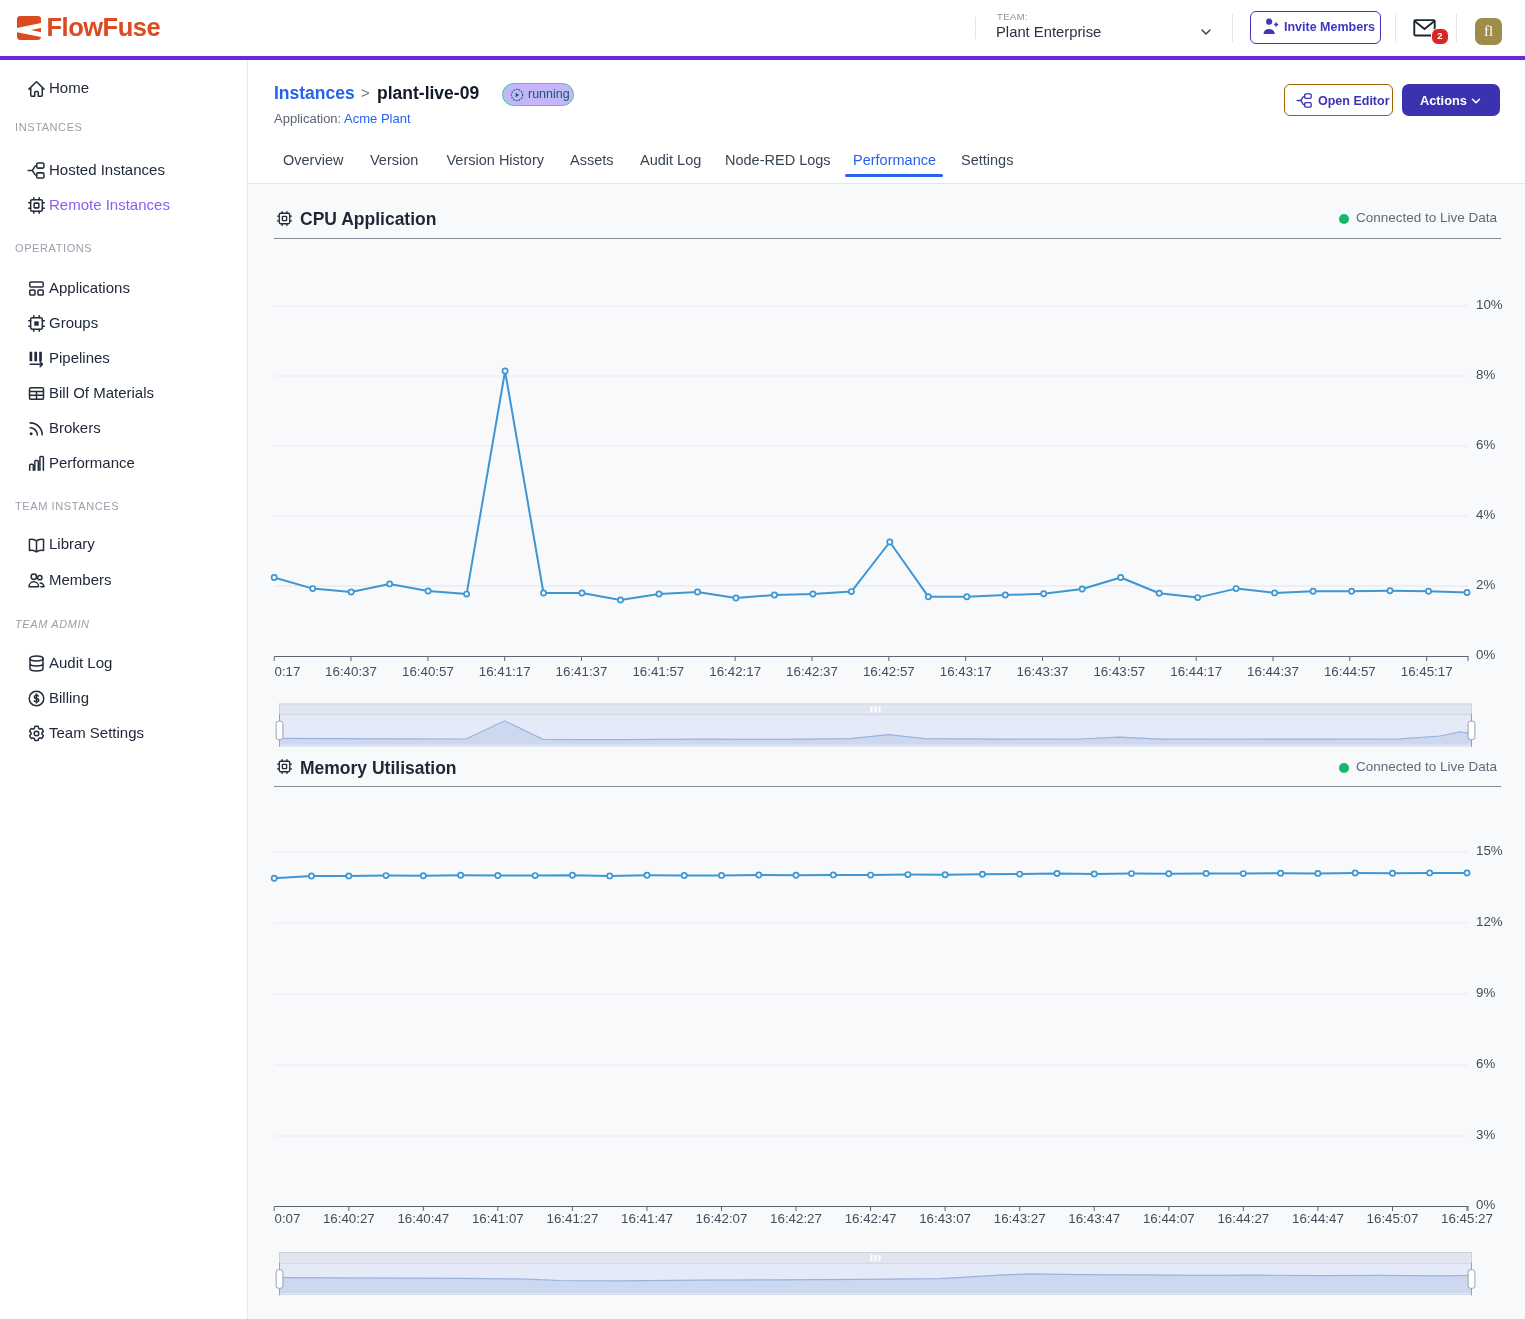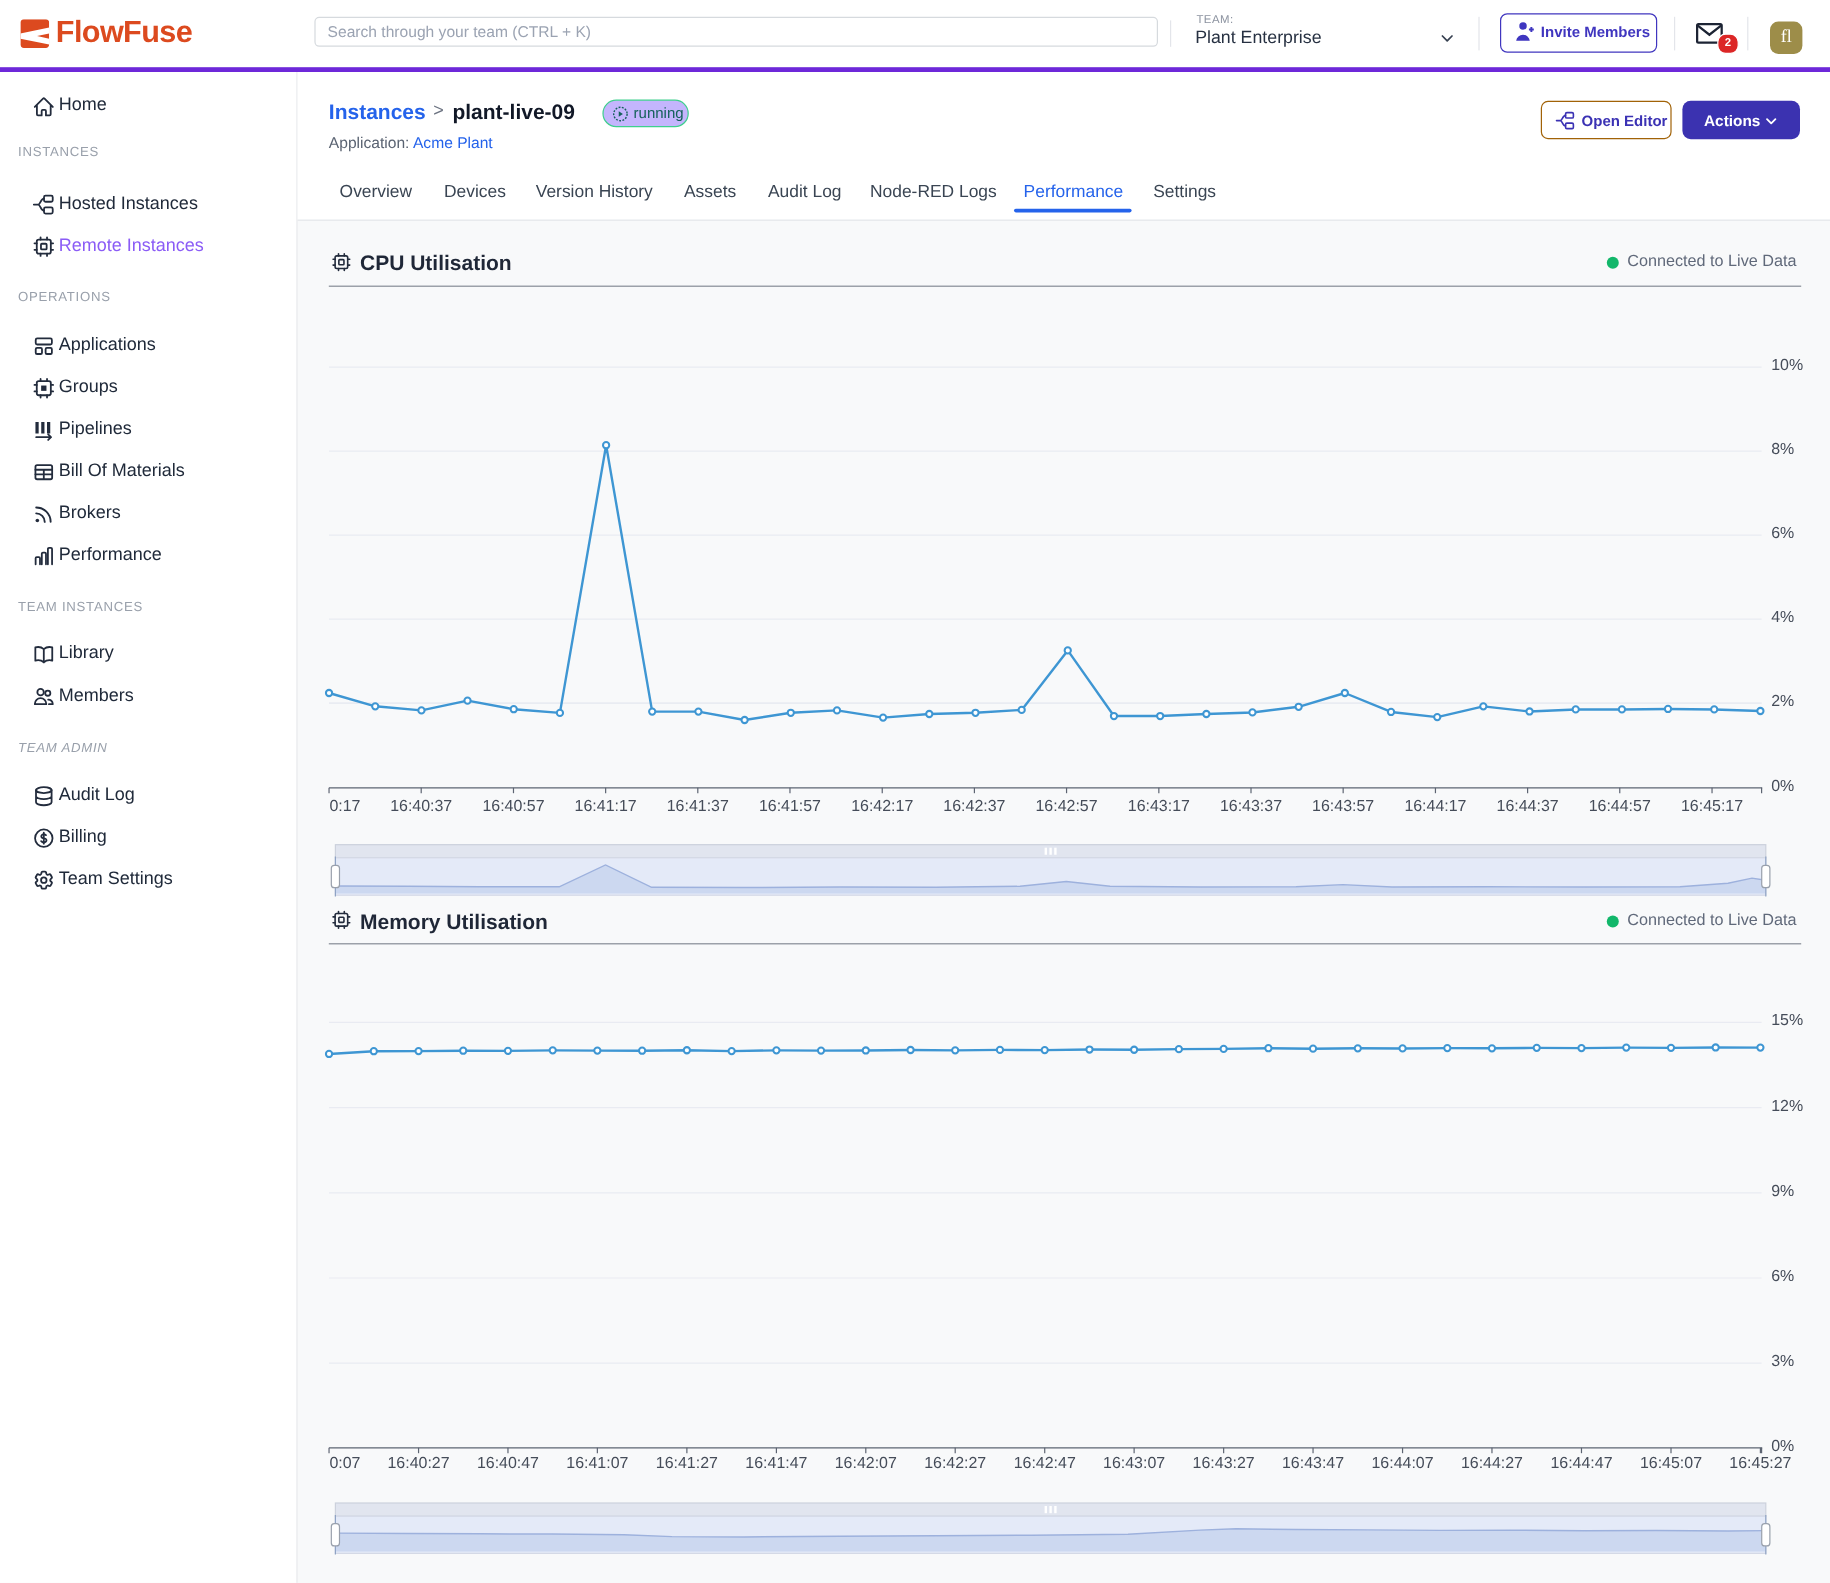--- a/index.html
+++ b/index.html
@@ -109,35 +109,35 @@
     </svg>
   <div style="position:absolute;left:33px;top:9px;font-size:12.5px;font-weight:700;color:#3b32b4;white-space:nowrap">Open Editor</div>
 </div>
 <div style="position:absolute;left:1402px;top:84px;width:98px;height:32px;border-radius:7px;background:#3b32b0">
   <div style="position:absolute;left:18px;top:9px;font-size:12.8px;font-weight:700;color:#fff;white-space:nowrap">Actions</div>
   <svg style="position:absolute;left:67px;top:10px" width="14" height="14" viewBox="0 0 24 24" fill="none" stroke="#fff" stroke-width="2.6" stroke-linecap="round" stroke-linejoin="round">
       <path d="m6 9 6 6 6-6"></path>
     </svg>
 </div>
 <div style="position:absolute;left:283px;top:152px;font-size:14.5px;color:#3a4553">Overview</div>
-<div style="position:absolute;left:370px;top:152px;font-size:14.5px;color:#3a4553">Devices</div>
+<div style="position:absolute;left:370px;top:152px;font-size:14.5px;color:#3a4553">Version</div>
 <div style="position:absolute;left:446.5px;top:152px;font-size:14.5px;color:#3a4553">Version History</div>
 <div style="position:absolute;left:570px;top:152px;font-size:14.5px;color:#3a4553">Assets</div>
 <div style="position:absolute;left:640px;top:152px;font-size:14.5px;color:#3a4553">Audit Log</div>
 <div style="position:absolute;left:725px;top:152px;font-size:14.5px;color:#3a4553">Node-RED Logs</div>
 <div style="position:absolute;left:853px;top:152px;font-size:14.5px;color:#2563eb">Performance</div>
 <div style="position:absolute;left:961px;top:152px;font-size:14.5px;color:#3a4553">Settings</div>
 <div style="position:absolute;left:845px;top:174px;width:98px;height:3px;background:#2563eb;border-radius:2px"></div>
 <div style="position:absolute;left:248px;top:183px;width:1277px;height:1px;background:#e4e6ea"></div>
 <svg style="position:absolute;left:276px;top:209.5px" width="17" height="17" viewBox="0 0 24 24" fill="none" stroke="#232c3d" stroke-width="1.9" stroke-linecap="round" stroke-linejoin="round">
     <rect x="4.6" y="4.6" width="14.8" height="14.8" rx="2"></rect>
     <rect x="9" y="9" width="6" height="6" rx="1"></rect>
     <path d="M8.6 2.2v2.4M15.4 2.2v2.4M8.6 19.4v2.4M15.4 19.4v2.4M2.2 8.6h2.4M2.2 15.4h2.4M19.4 8.6h2.4M19.4 15.4h2.4"></path>
   </svg>
-<div style="position:absolute;left:300px;top:209px;font-size:17.5px;font-weight:700;color:#1f2737">CPU Utilisation</div>
+<div style="position:absolute;left:300px;top:209px;font-size:17.5px;font-weight:700;color:#1f2737">CPU Application</div>
 <div style="position:absolute;left:1339px;top:214px;width:10px;height:10px;border-radius:50%;background:#12b76a"></div>
 <div style="position:absolute;left:1356px;top:210px;font-size:13.5px;color:#60697a;white-space:nowrap">Connected to Live Data</div>
 <div style="position:absolute;left:274px;top:237.5px;width:1227px;height:1px;background:#868c96"></div>
 <svg style="position:absolute;left:276px;top:758px" width="17" height="17" viewBox="0 0 24 24" fill="none" stroke="#232c3d" stroke-width="1.9" stroke-linecap="round" stroke-linejoin="round">
     <rect x="4.6" y="4.6" width="14.8" height="14.8" rx="2"></rect>
     <rect x="9" y="9" width="6" height="6" rx="1"></rect>
     <path d="M8.6 2.2v2.4M15.4 2.2v2.4M8.6 19.4v2.4M15.4 19.4v2.4M2.2 8.6h2.4M2.2 15.4h2.4M19.4 8.6h2.4M19.4 15.4h2.4"></path>
   </svg>
 <div style="position:absolute;left:300px;top:757.5px;font-size:17.5px;font-weight:700;color:#1f2737">Memory Utilisation</div>
 <div style="position:absolute;left:1339px;top:762.5px;width:10px;height:10px;border-radius:50%;background:#12b76a"></div>
@@ -327,23 +327,20 @@
 <line x1="1471.5" y1="1262.5" x2="1471.5" y2="1295.5" stroke="#8fa3c4" stroke-width="1"></line>
 <rect x="1468.1" y="1269.7" width="6.8" height="18.6" rx="2.5" fill="#ffffff" stroke="#99a0ac" stroke-width="1"></rect>
 </svg>
 
 <div style="position:absolute;left:0;top:0;width:1525px;height:56px;background:#fff;border-bottom:4px solid #6d28d9;z-index:5">
   <svg style="position:absolute;left:17px;top:16px" width="24" height="24" viewBox="0 0 100 100">
 <path d="M12 0h76c6.6 0 12 5.4 12 12v76c0 6.6-5.4 12-12 12H12C5.4 100 0 94.6 0 88V12C0 5.4 5.4 0 12 0z" fill="#dc4a1f"></path>
 <path d="M0 50 100 29v21L58 58l42 10v20L0 68z" fill="#ffffff"></path>
 </svg>
   <div style="position:absolute;left:46.5px;top:13px;font-size:25.5px;font-weight:700;color:#dc4a1f;letter-spacing:-0.5px">FlowFuse</div>
-  <div style="position:absolute;left:262px;top:14px;width:703px;height:25px;border:1px solid #d6dade;border-radius:4px;background:#fff;box-sizing:border-box">
-    <div style="position:absolute;left:10px;top:4px;font-size:13px;color:#9ba3b2">Search through your team (CTRL + K)</div>
-  </div>
   <div style="position:absolute;left:975px;top:17px;width:1px;height:22px;background:#e3e5ea"></div>
   <div style="position:absolute;left:997px;top:11px;font-size:9.5px;color:#8c93a0;letter-spacing:.4px">TEAM:</div>
   <div style="position:absolute;left:996px;top:24px;font-size:14.8px;color:#273142">Plant Enterprise</div>
   <svg style="position:absolute;left:1198px;top:24px" width="16" height="16" viewBox="0 0 24 24" fill="none" stroke="#374151" stroke-width="2.2" stroke-linecap="round" stroke-linejoin="round">
       <path d="m6 9 6 6 6-6"></path>
     </svg>
   <div style="position:absolute;left:1232px;top:14px;width:1px;height:28px;background:#e3e5ea"></div>
   <div style="position:absolute;left:1250px;top:11px;width:131px;height:33px;border:1.5px solid #4036bf;border-radius:6px;background:#fff;box-sizing:border-box">
     <svg style="position:absolute;left:10px;top:6px" width="18" height="18" viewBox="0 0 22 22">
         <path d="M10 8.3a3.8 3.8 0 1 0 0-7.6 3.8 3.8 0 0 0 0 7.6zM3 19.6a7 7 0 0 1 13.9 0z" fill="#3f36c0" stroke="none"></path>

